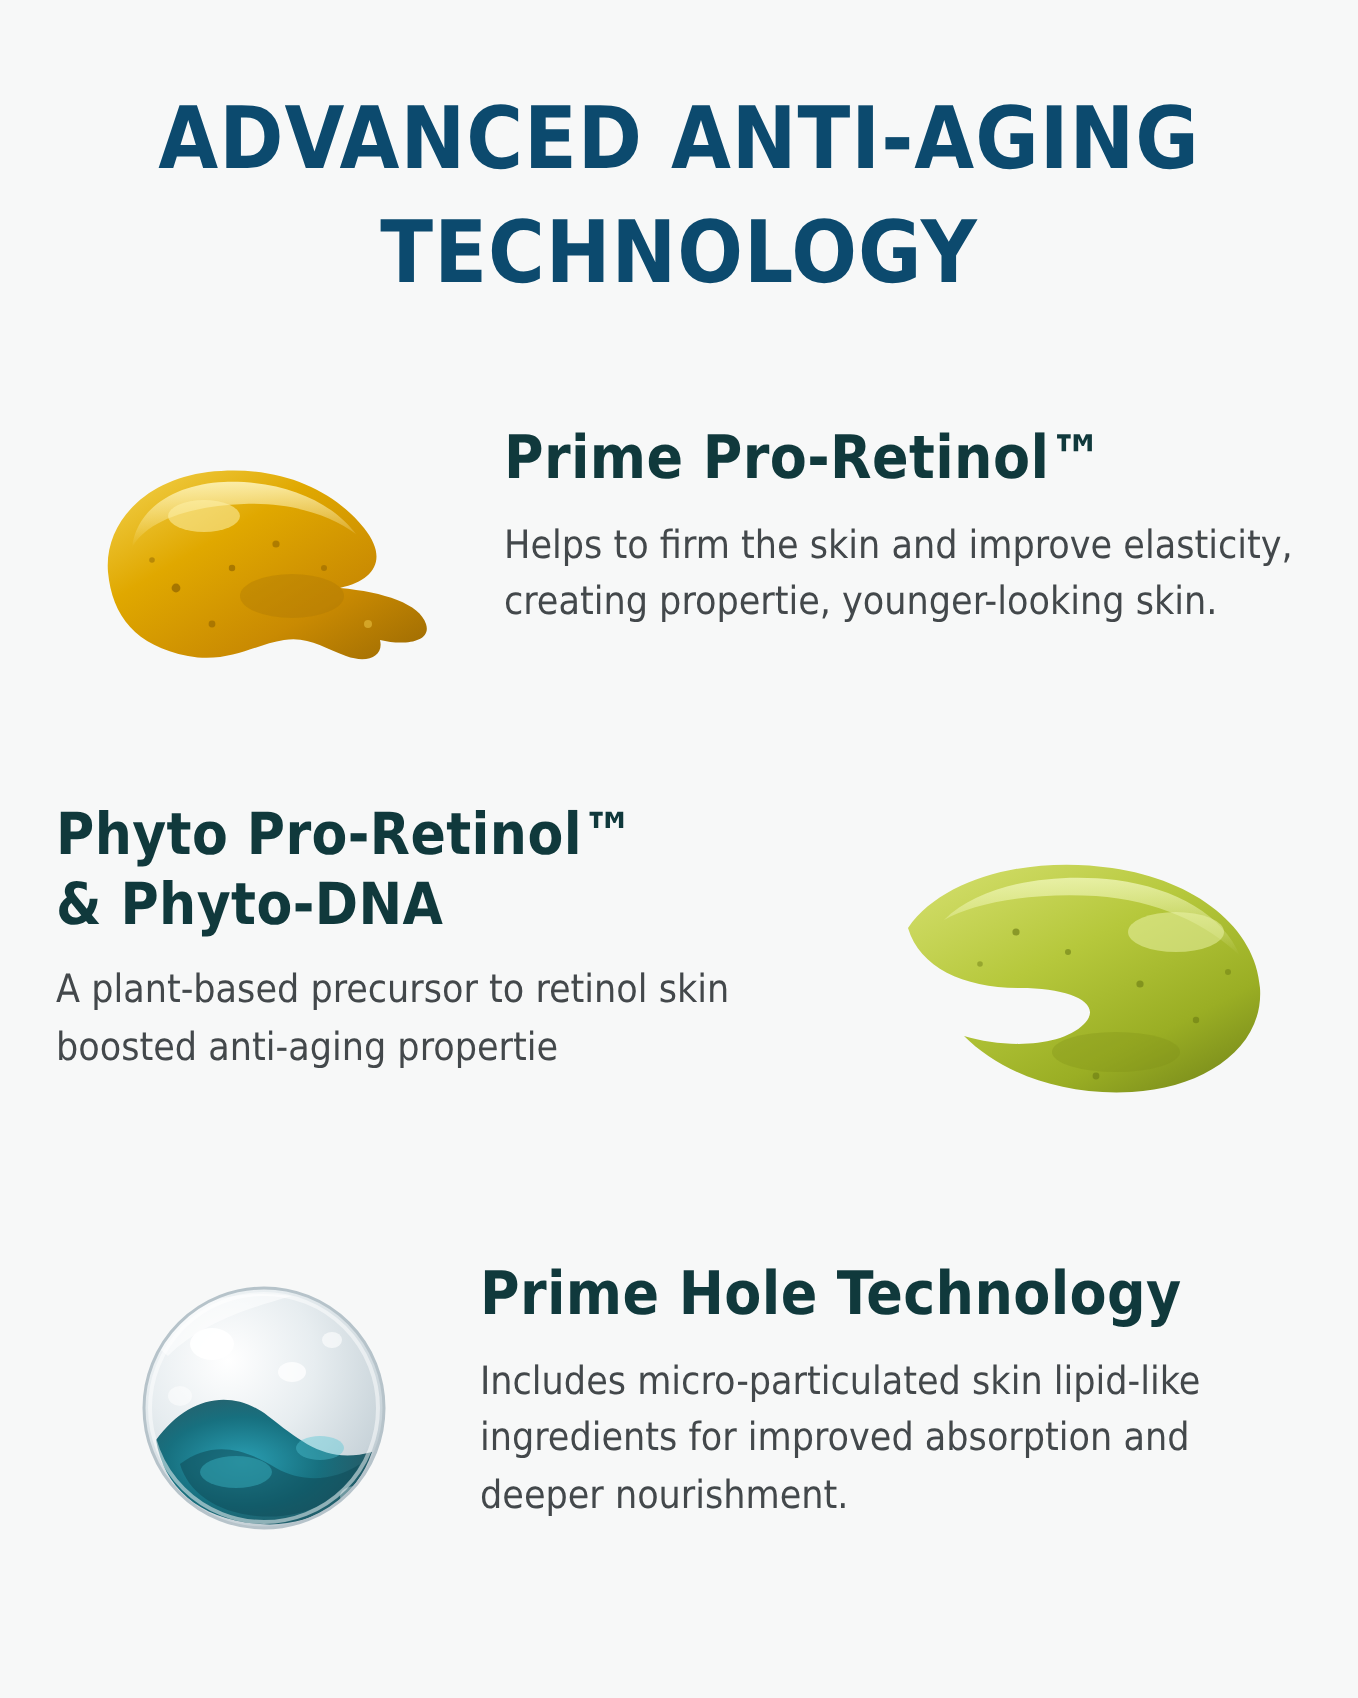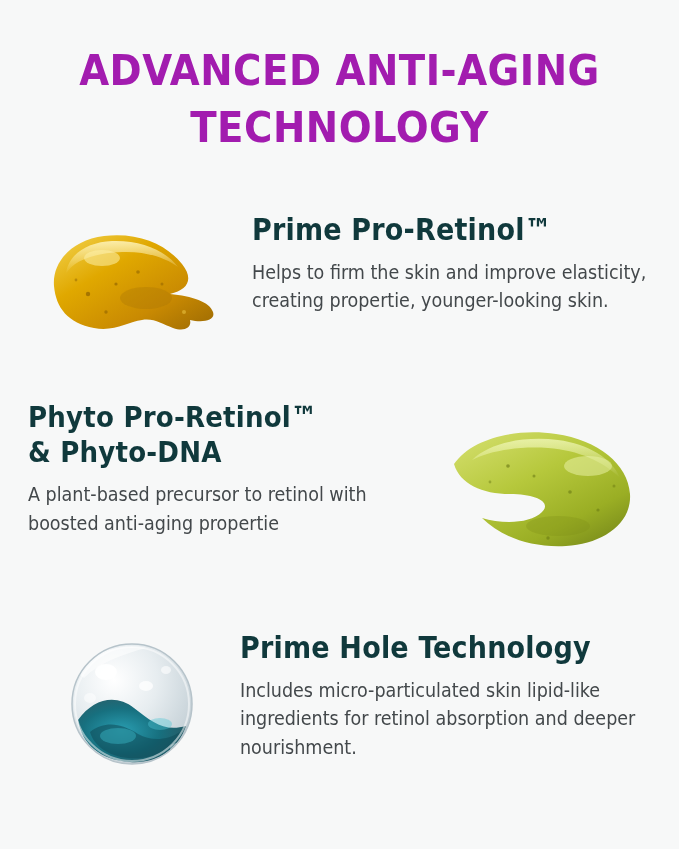--- a/index.html
+++ b/index.html
@@ -25,21 +25,21 @@
   .headline {
     position: absolute;
     left: 0;
     top: 42px;
     width: 679px;
     text-align: center;
     font-size: 43px;
     line-height: 1.32;
     letter-spacing: 0.5px;
     font-weight: 700;
-    color: #a21caf;
+    color: #0c4a6e;
     text-transform: uppercase;
   }
 
   
   .block {
     position: absolute;
     width: 679px;
   }
   .block-1 { top: 212px; height: 160px; }
   .block-2 { top: 400px; height: 190px; }
@@ -172,21 +172,21 @@
           <circle cx="52" cy="62" r="1.4" fill="#5e6d0d" opacity="0.4"></circle>
           <circle cx="176" cy="66" r="1.5" fill="#5e6d0d" opacity="0.4"></circle>
         </svg>
       </div>
     </div>
     <div class="text-col">
       <h2 class="ingredient-title">
         <span>Phyto Pro-Retinol™</span><br>
         <span>&amp; Phyto-DNA</span>
       </h2>
-      <p class="ingredient-desc">A plant-based precursor to retinol with boosted anti-aging propertie</p>
+      <p class="ingredient-desc">A plant-based precursor to retinol skin boosted anti-aging propertie</p>
     </div>
   </div>
 
   <div class="block block-3">
     <div class="swatch-wrap">
       <div class="swatch">
         <svg width="150" height="150" viewBox="0 0 150 150" aria-hidden="true">
           <defs>
             <radialGradient id="sphereGrad" cx="0.35" cy="0.3" r="0.8">
               <stop offset="0%" stop-color="#ffffff"></stop>
@@ -218,17 +218,17 @@
             <ellipse cx="118" cy="120" rx="8" ry="5" fill="#ffffff" opacity="0.35"></ellipse>
             <path d="M12 40 C30 24 58 16 86 20 C64 26 40 34 24 50 Z" fill="#ffffff" opacity="0.55"></path>
           </g>
           <circle cx="72" cy="76" r="60" fill="none" stroke="#b6c3ca" stroke-width="1.5"></circle>
           <circle cx="72" cy="76" r="57" fill="none" stroke="#ffffff" stroke-width="2" opacity="0.5"></circle>
         </svg>
       </div>
     </div>
     <div class="text-col">
       <h2 class="ingredient-title">Prime Hole Technology</h2>
-      <p class="ingredient-desc">Includes micro-particulated skin lipid-like ingredients for retinol absorption and deeper nourishment.</p>
+      <p class="ingredient-desc">Includes micro-particulated skin lipid-like ingredients for improved absorption and deeper nourishment.</p>
     </div>
   </div>
 
 </div>
 
 </body></html>

